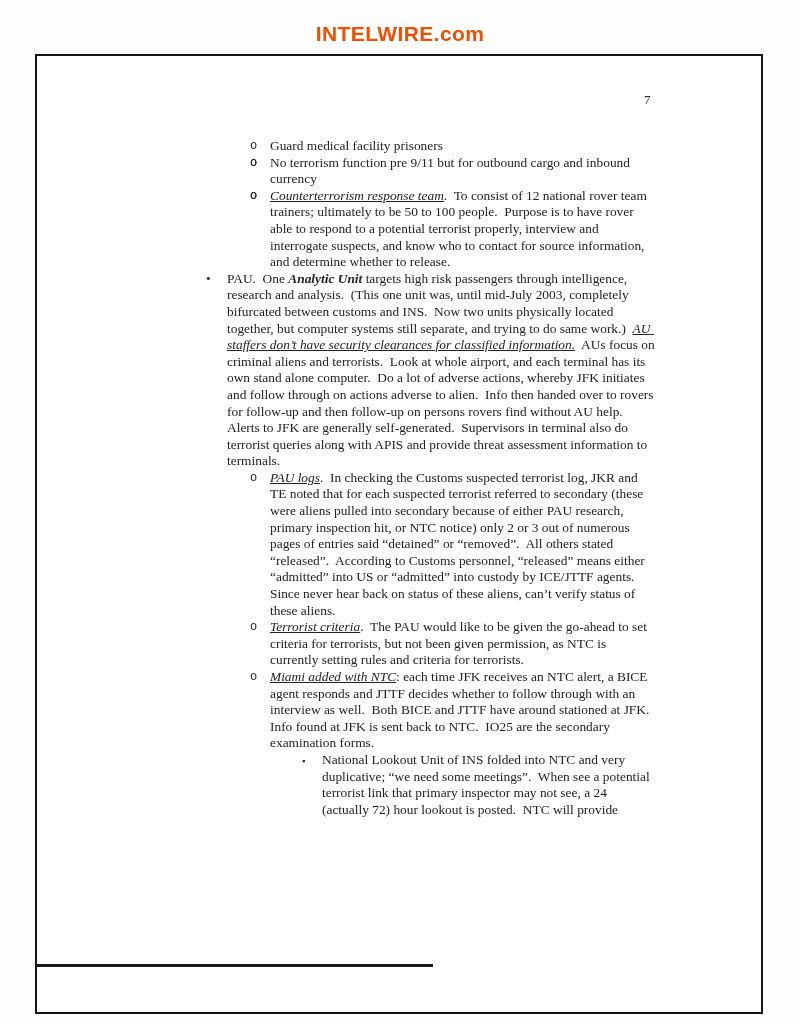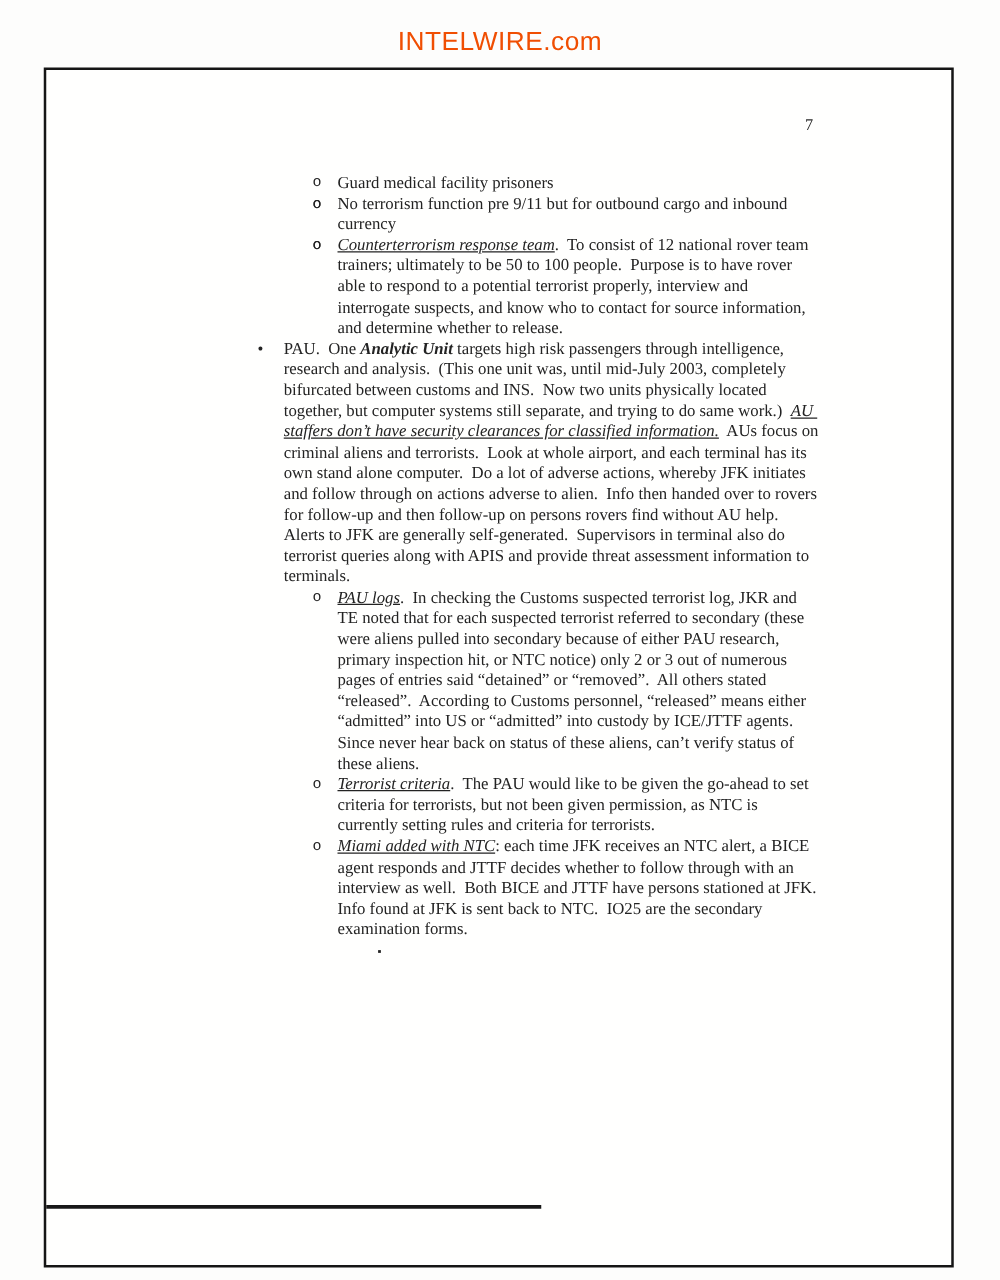--- a/index.html
+++ b/index.html
@@ -10,21 +10,21 @@
     color:#262626;
     position:relative;
     overflow:hidden;
   }
   .site-header {
     position:absolute; top:22px; left:0; width:100%;
     text-align:center;
   }
   .site-title {
     font-family:"Liberation Sans", sans-serif;
-    font-weight:normal;
+    font-weight:bold;
     font-size:21px;
     letter-spacing:0.4px;
     color:#f04e02;
     cursor:pointer;
   }
   .scan-frame {
     position:absolute;
     left:35px; top:54px;
     width:728px; height:960px;
     border:2px solid #151515;
@@ -72,17 +72,17 @@
   <div class="page-number">7</div>
   <div class="doc-body">
       <div class="block level1"><span class="marker m1">o</span><span>Guard medical facility prisoners</span></div>
       <div class="block level1"><span class="marker m1">o</span></div>
       <div class="block level1"><span class="marker m1">o</span><span>No terrorism function pre 9/11 but for outbound cargo and inbound currency</span></div>
       <div class="block level1"><span class="marker m1">o</span></div>
       <div class="block level1"><span class="marker m1">o</span><span class="it">Counterterrorism response team</span><span>.  To consist of 12 national rover team trainers; ultimately to be 50 to 100 people.  Purpose is to have rover able to respond to a potential terrorist properly, interview and interrogate suspects, and know who to contact for source information, and determine whether to release.</span></div>
       <div class="block level0"><span class="marker m0">•</span><span>PAU.  One </span><span class="bd">Analytic Unit</span><span> targets high risk passengers through intelligence, research and analysis.  (This one unit was, until mid-July 2003, completely bifurcated between customs and INS.  Now two units physically located together, but computer systems still separate, and trying to do same work.)  </span><span class="it">AU staffers don’t have security clearances for classified information.</span><span>  AUs focus on criminal aliens and terrorists.  Look at whole airport, and each terminal has its own stand alone computer.  Do a lot of adverse actions, whereby JFK initiates and follow through on actions adverse to alien.  Info then handed over to rovers for follow-up and then follow-up on persons rovers find without AU help.  Alerts to JFK are generally self-generated.  Supervisors in terminal also do terrorist queries along with APIS and provide threat assessment information to terminals.</span></div>
       <div class="block level1"><span class="marker m1">o</span><span class="it">PAU logs</span><span>.  In checking the Customs suspected terrorist log, JKR and TE noted that for each suspected terrorist referred to secondary (these were aliens pulled into secondary because of either PAU research, primary inspection hit, or NTC notice) only 2 or 3 out of numerous pages of entries said “detained” or “removed”.  All others stated “released”.  According to Customs personnel, “released” means either “admitted” into US or “admitted” into custody by ICE/JTTF agents.  Since never hear back on status of these aliens, can’t verify status of these aliens.</span></div>
       <div class="block level1"><span class="marker m1">o</span><span class="it">Terrorist criteria</span><span>.  The PAU would like to be given the go-ahead to set criteria for terrorists, but not been given permission, as NTC is currently setting rules and criteria for terrorists.</span></div>
-      <div class="block level1"><span class="marker m1">o</span><span class="it">Miami added with NTC</span><span>: each time JFK receives an NTC alert, a BICE agent responds and JTTF decides whether to follow through with an interview as well.  Both BICE and JTTF have persons stationed at JFK.  Info found at JFK is sent back to NTC.  IO25 are the secondary examination forms.</span></div>
-      <div class="block level2"><span class="marker m2">▪</span></div>
+      <div class="block level1"><span class="marker m1">o</span><span class="it">Miami added with NTC</span><span>: each time JFK receives an NTC alert, a BICE agent responds and JTTF decides whether to follow through with an interview as well.  Both BICE and JTTF have around stationed at JFK.  Info found at JFK is sent back to NTC.  IO25 are the secondary examination forms.</span></div>
+      <div class="block level2"><span class="marker m2">▪</span><span>National Lookout Unit of INS folded into NTC and very duplicative; “we need some meetings”.  When see a potential terrorist link that primary inspector may not see, a 24 (actually 72) hour lookout is posted.  NTC will provide</span></div>
     </div>
   <div class="scan-line"></div>
 </div>
 
 </body></html>

